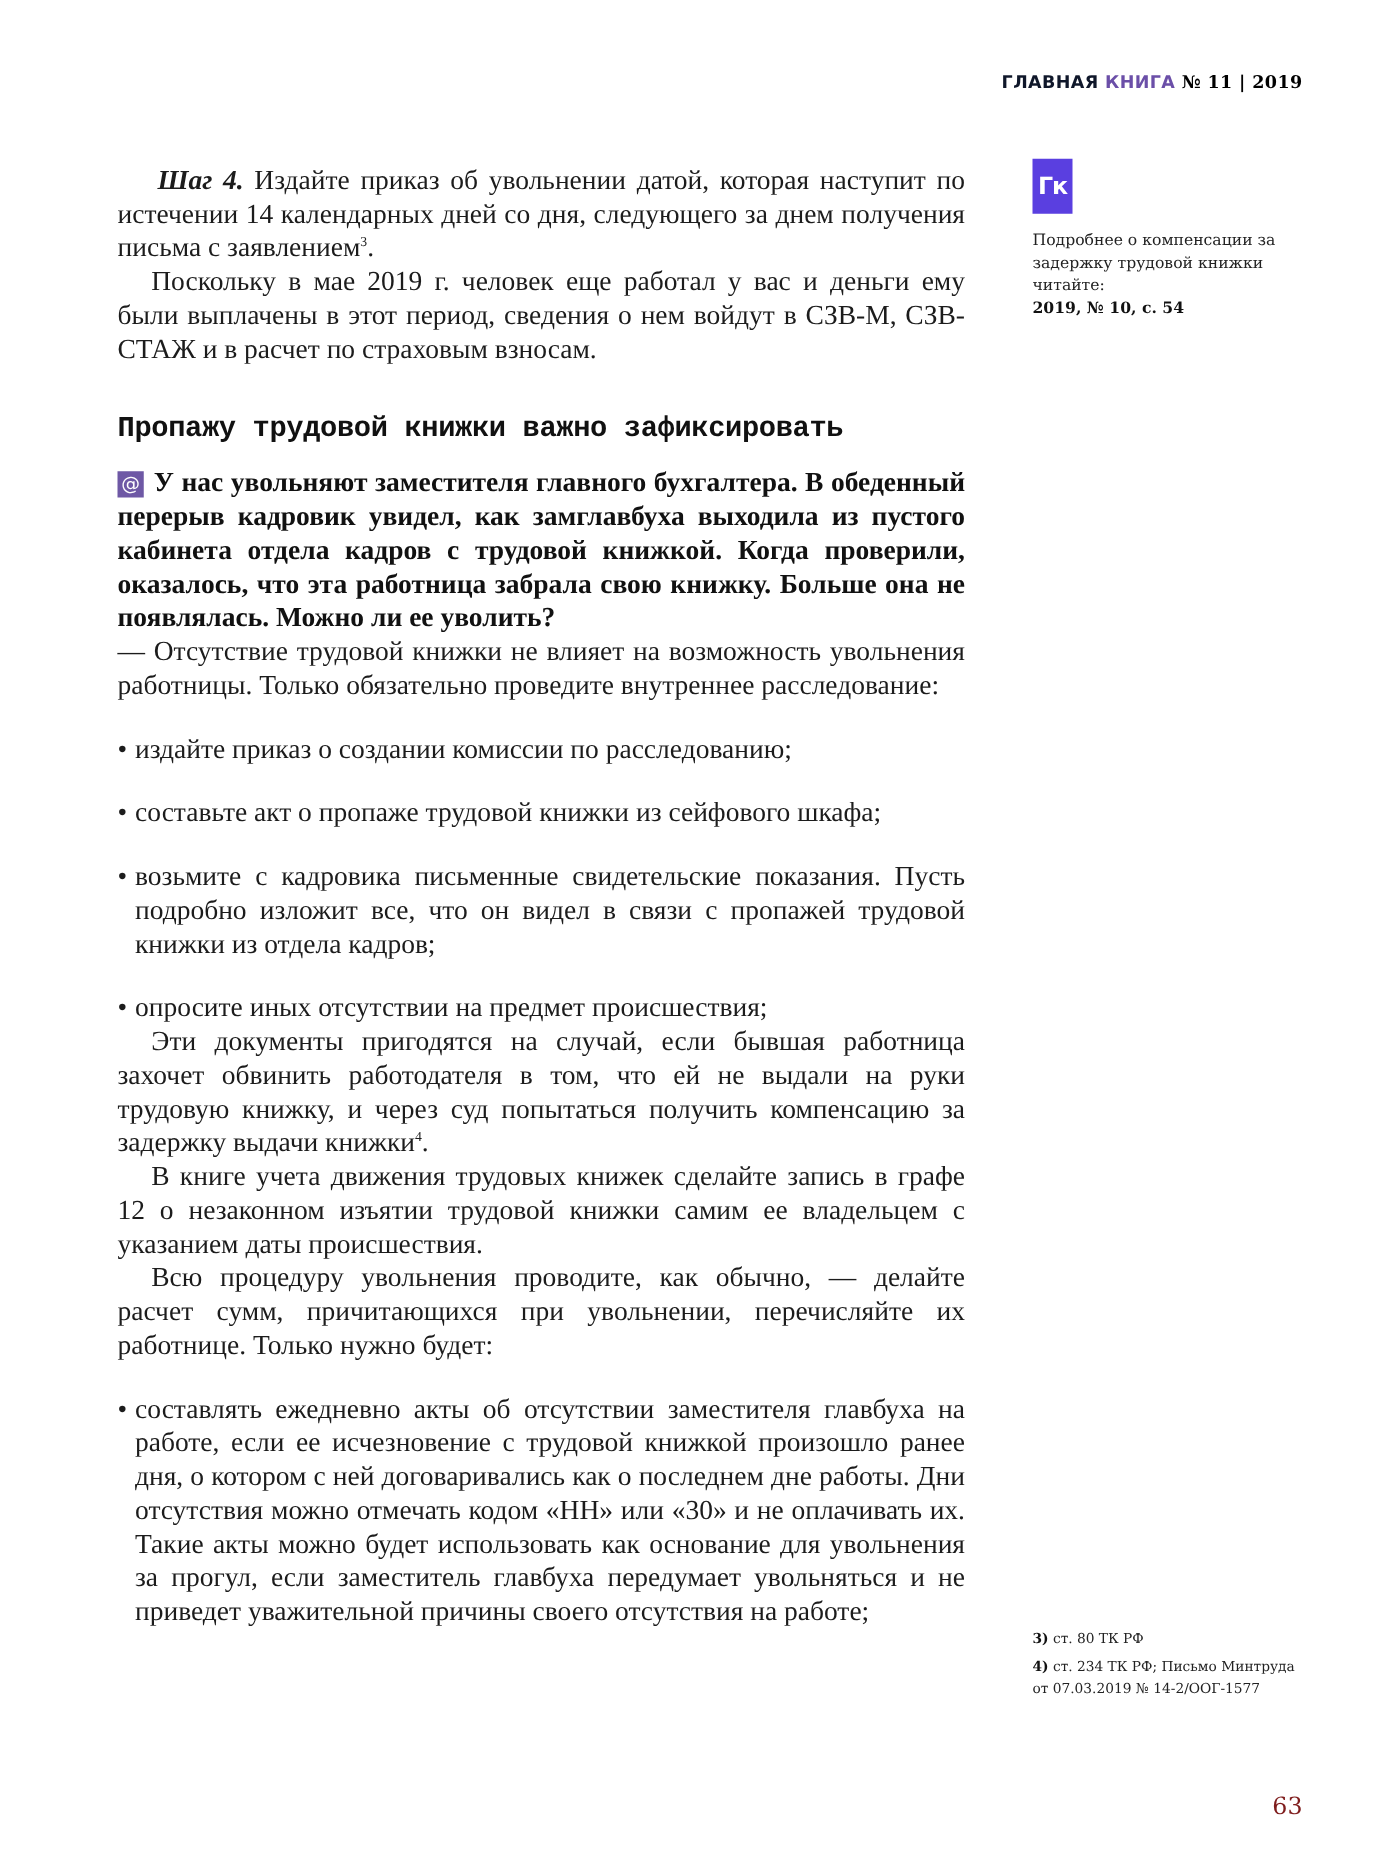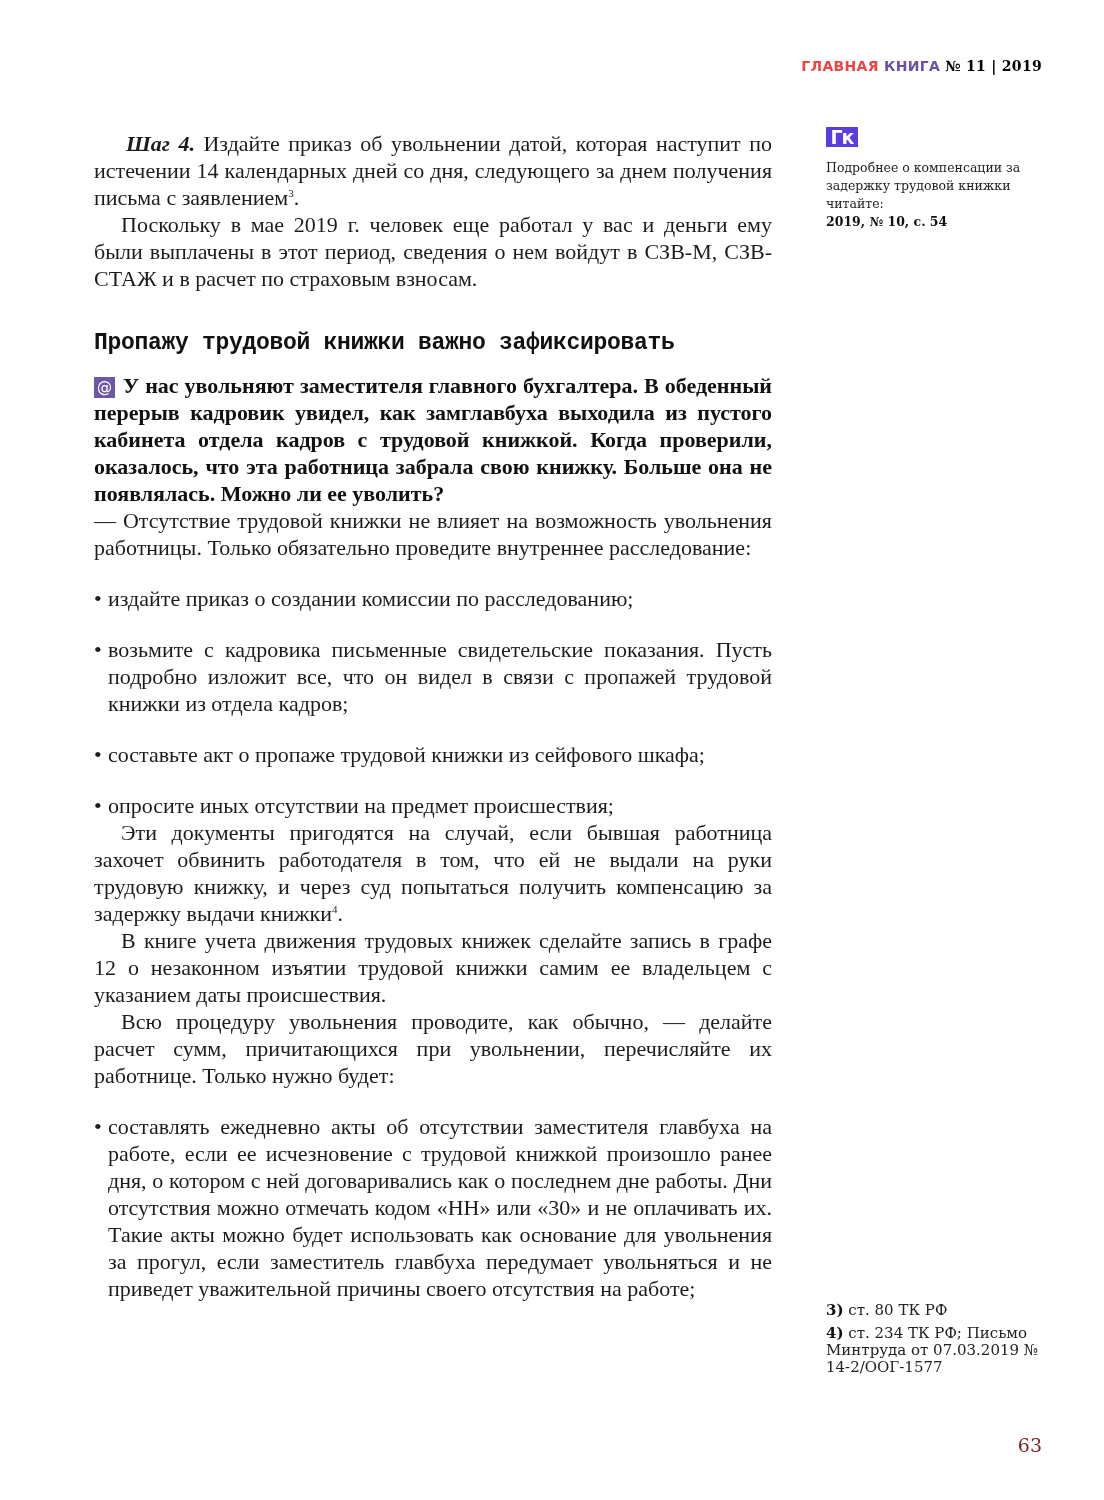--- a/index.html
+++ b/index.html
@@ -1,21 +1,21 @@
 <!DOCTYPE html>
 <html><head>
 <meta charset="utf-8">
 <style>
   html, body { margin: 0; padding: 0; background: #ffffff; }
   body { width: 1104px; height: 1500px; position: relative; overflow: hidden; color: #1a1a1a; }
   .header {
     position: absolute; top: 58px; right: 62px;
     font-family: "DejaVu Sans", sans-serif; font-weight: bold; font-size: 14px; letter-spacing: 0.3px;
   }
-  .header .brand-a { color: #ef4444; }
+  .header .brand-a { color: #0f172a; }
   .header .brand-b { color: #6b4fa8; }
   .header .issue { font-family: "DejaVu Serif", serif; font-weight: bold; font-size: 14px; color: #000000; }
 
   .main {
     position: absolute; left: 94px; top: 130px; width: 678px;
     font-family: "Liberation Serif", serif; font-size: 22px; line-height: 27px; color: #1c1c1c;
     text-align: justify;
   }
   .main p { margin: 0; }
   .indent { text-indent: 27px; }
@@ -35,30 +35,30 @@
   ul.bullets li { position: relative; padding-left: 14px; margin-top: 24px; }
   ul.bullets li::before {
     content: "\2022"; position: absolute; left: 0; top: 0;
   }
 
   .sidebar {
     position: absolute; left: 826px; top: 127px; width: 215px;
     font-family: "DejaVu Serif", serif; font-size: 12.5px; line-height: 18px; color: #222;
   }
   .gk-logo {
-    width: 32px; height: 20px; background: #5a3fe0; color: #fff;
+    width: 32px; height: 44px; background: #5a3fe0; color: #fff;
     font-family: "DejaVu Sans", sans-serif; font-weight: bold; font-size: 19px;
     display: flex; align-items: center; justify-content: center; letter-spacing: -1px;
     margin-bottom: 12px;
   }
   .sidebar .ref { font-weight: bold; color: #111; }
 
   .footnotes {
     position: absolute; left: 826px; top: 1302px; width: 215px;
-    font-family: "DejaVu Serif", serif; font-size: 15px; line-height: 17px; color: #222;
+    font-family: "DejaVu Serif", serif; font-size: 11px; line-height: 17px; color: #222;
   }
   .footnotes p { margin: 0 0 6px 0; }
   .fn-num { font-weight: bold; color: #111; }
 
   .page-number {
     position: absolute; right: 62px; top: 1434px;
     font-family: "DejaVu Serif", serif; font-size: 19px; color: #7f1d1d;
   }
 </style>
 </head>
@@ -78,22 +78,22 @@
 
   <h2 class="section-title">Пропажу трудовой книжки важно зафиксировать</h2>
 
   <p class="question">
     <span class="at-icon">@</span><span>У нас увольняют заместителя главного бухгалтера. В обеденный перерыв кадровик увидел, как замглавбуха выходила из пустого кабинета отдела кадров с трудовой книжкой. Когда проверили, оказалось, что эта работница забрала свою книжку. Больше она не появлялась. Можно ли ее уволить?</span>
   </p>
   <p>— Отсутствие трудовой книжки не влияет на возможность увольнения работницы. Только обязательно проведите внутреннее расследование:</p>
 
   <ul class="bullets">
     <li>издайте приказ о создании комиссии по расследованию;</li>
+    <li>составьте акт о пропаже трудовой книжки из сейфового шкафа;</li>
     <li>возьмите с кадровика письменные свидетельские показания. Пусть подробно изложит все, что он видел в связи с пропажей трудовой книжки из отдела кадров;</li>
-    <li>составьте акт о пропаже трудовой книжки из сейфового шкафа;</li>
     <li>опросите иных отсутствии на предмет происшествия;</li>
   </ul>
 
   <p class="indent">
     <span>Эти документы пригодятся на случай, если бывшая работница захочет обвинить работодателя в том, что ей не выдали на руки трудовую книжку, и через суд попытаться получить компенсацию за задержку выдачи книжки</span><sup>4</sup><span>.</span>
   </p>
   <p class="indent">В книге учета движения трудовых книжек сделайте запись в графе 12 о незаконном изъятии трудовой книжки самим ее владельцем с указанием даты происшествия.</p>
   <p class="indent">Всю процедуру увольнения проводите, как обычно, — делайте расчет сумм, причитающихся при увольнении, перечисляйте их работнице. Только нужно будет:</p>
 
   <ul class="bullets">

